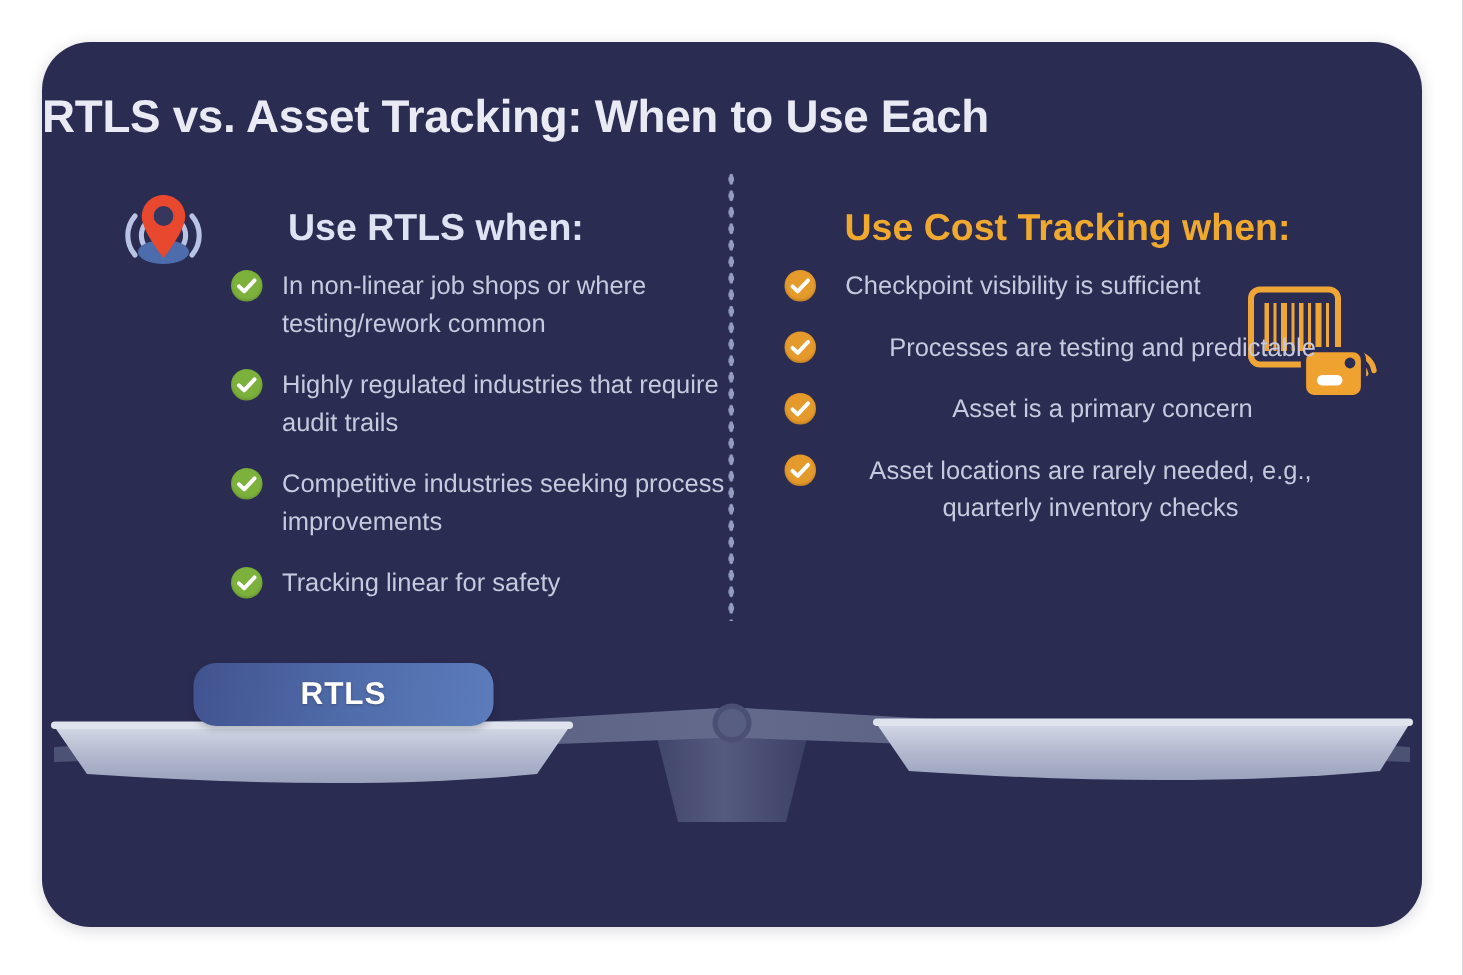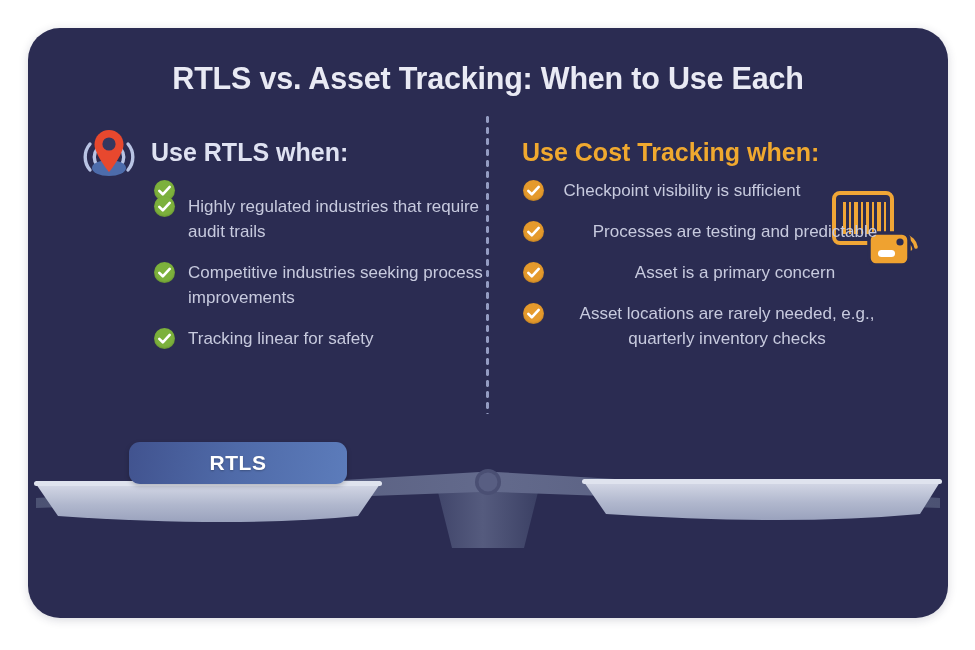--- a/index.html
+++ b/index.html
@@ -33,41 +33,42 @@
     box-shadow: 0 2px 10px rgba(40,40,70,0.18);
     overflow: hidden;
   }
 
   
   .title {
     position: absolute;
     left: 0;
     top: 33px;
     width: 920px;
-    text-align: center;
+    text-align: left;
     font-size: 30.5px;
     font-weight: bold;
     color: #e9eaf4;
     letter-spacing: -0.2px;
     white-space: nowrap;
   }
 
   
   .col {
     position: absolute;
     top: 88px;
   }
   .col-left  { left: 44px;  width: 420px; }
   .col-right { left: 485px; width: 400px; }
 
   .col-head {
     font-size: 25px;
     font-weight: bold;
     white-space: nowrap;
     position: absolute;
+    margin-left: 41px;
   }
   .col-head.left  { left: 79px; top: 22px; color: #dfe2f2; }
   .col-head.right { left: 9px;  top: 22px; color: #f0a92f; }
 
   .bullets {
     position: absolute;
     top: 62px;
     margin: 0;
     padding: 0;
     list-style: none;
@@ -145,23 +146,24 @@
     font-weight: bold;
     letter-spacing: 0.6px;
     display: flex;
     align-items: center;
     justify-content: center;
     text-shadow: 0 1px 2px rgba(0,0,0,.25);
   }
   .plate-label.rtls {
     left: 101px;
     top: 44px;
-    width: 218px;
+    width: 200px;
     background: linear-gradient(100deg, #41538f 0%, #4f6aa8 48%, #5c7cbb 100%);
     box-shadow: 0 2px 5px rgba(0,0,0,.22);
+    border-radius: 15px;
   }
   .plate-label.asset {
     left: 561px;
     top: 42px;
     width: 244px;
     background: linear-gradient(100deg, #b43f20 0%, #d4571f 52%, #ef8124 100%);
     box-shadow: 0 2px 5px rgba(0,0,0,.22);
   }
 </style>
 </head>
@@ -195,20 +197,21 @@
 
       <div class="col-head left">Use RTLS when:</div>
 
       <ul class="bullets left">
         <li class="bullet">
           <span class="check green">
             <svg width="21" height="21" viewBox="0 0 21 21">
               <path d="M5.3 10.9 L8.8 14.3 L15.7 6.9" fill="none" stroke="#ffffff" stroke-width="2.6" stroke-linecap="round" stroke-linejoin="round"></path>
             </svg>
           </span>
+          <span>In non-linear job shops or where testing/rework common</span>
         </li>
         <li class="bullet">
           <span class="check green">
             <svg width="21" height="21" viewBox="0 0 21 21">
               <path d="M5.3 10.9 L8.8 14.3 L15.7 6.9" fill="none" stroke="#ffffff" stroke-width="2.6" stroke-linecap="round" stroke-linejoin="round"></path>
             </svg>
           </span>
           <span>Highly regulated industries that require audit trails</span>
         </li>
         <li class="bullet">

